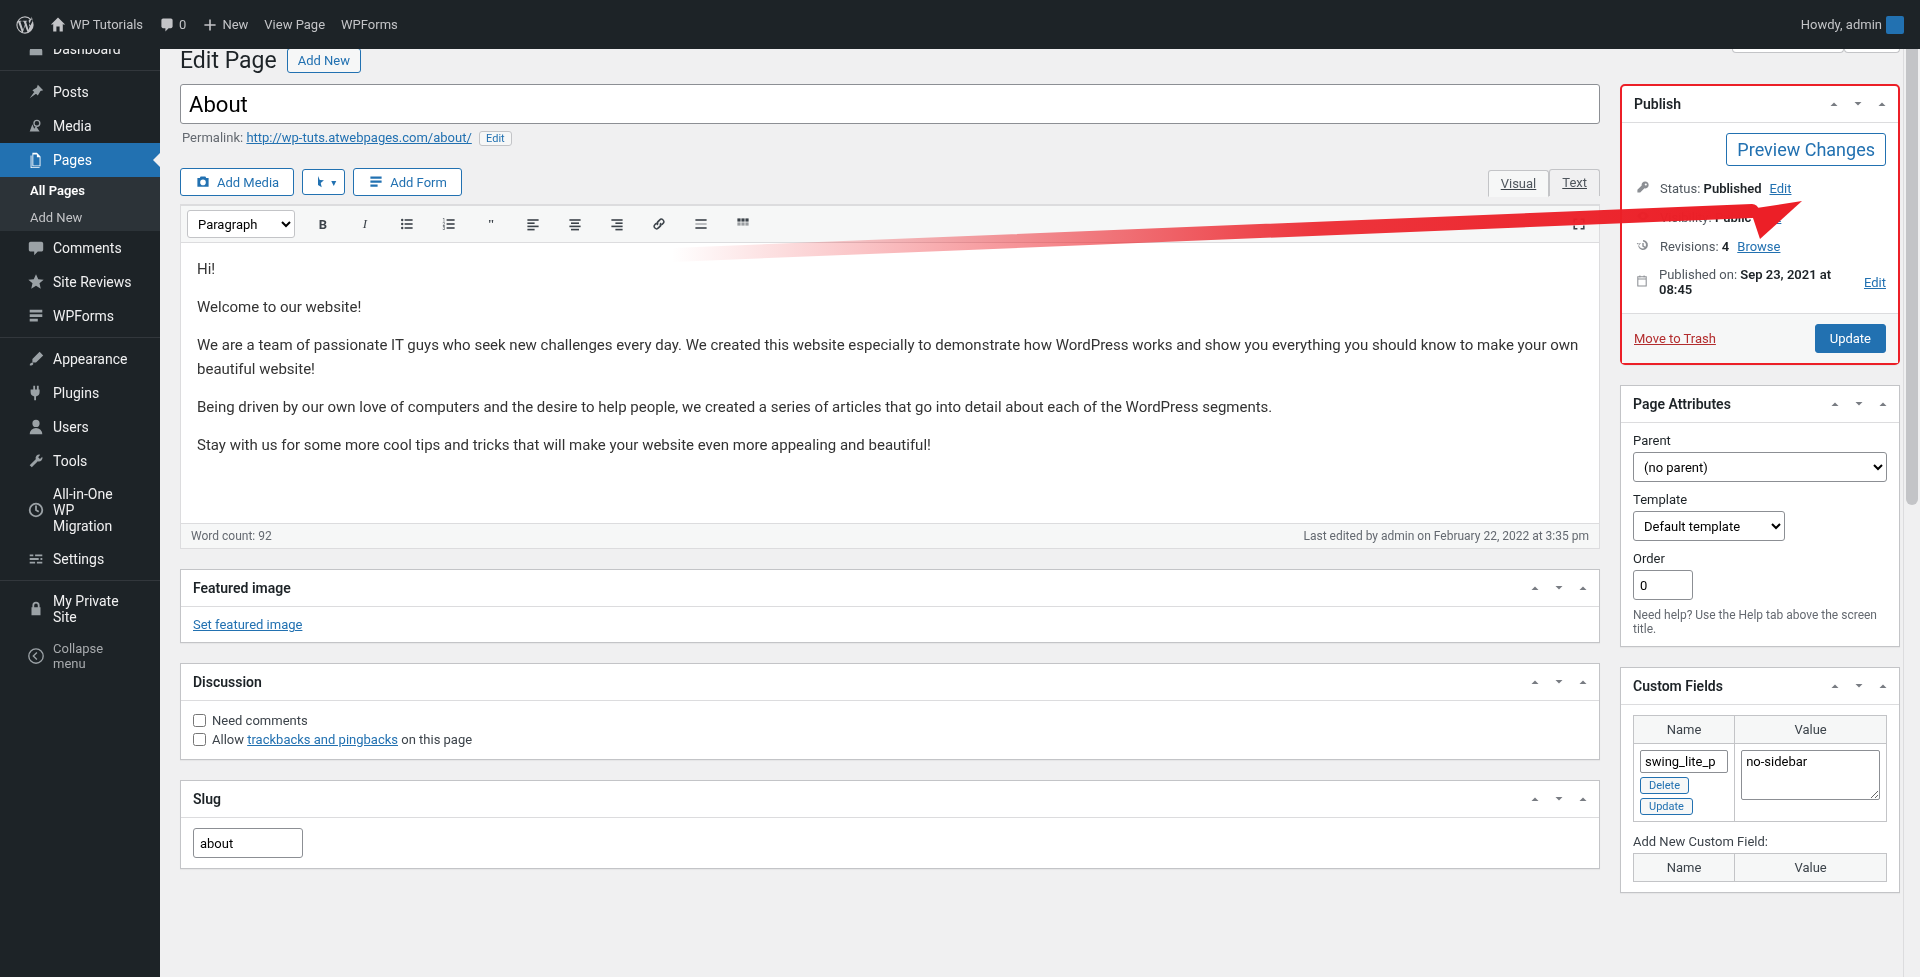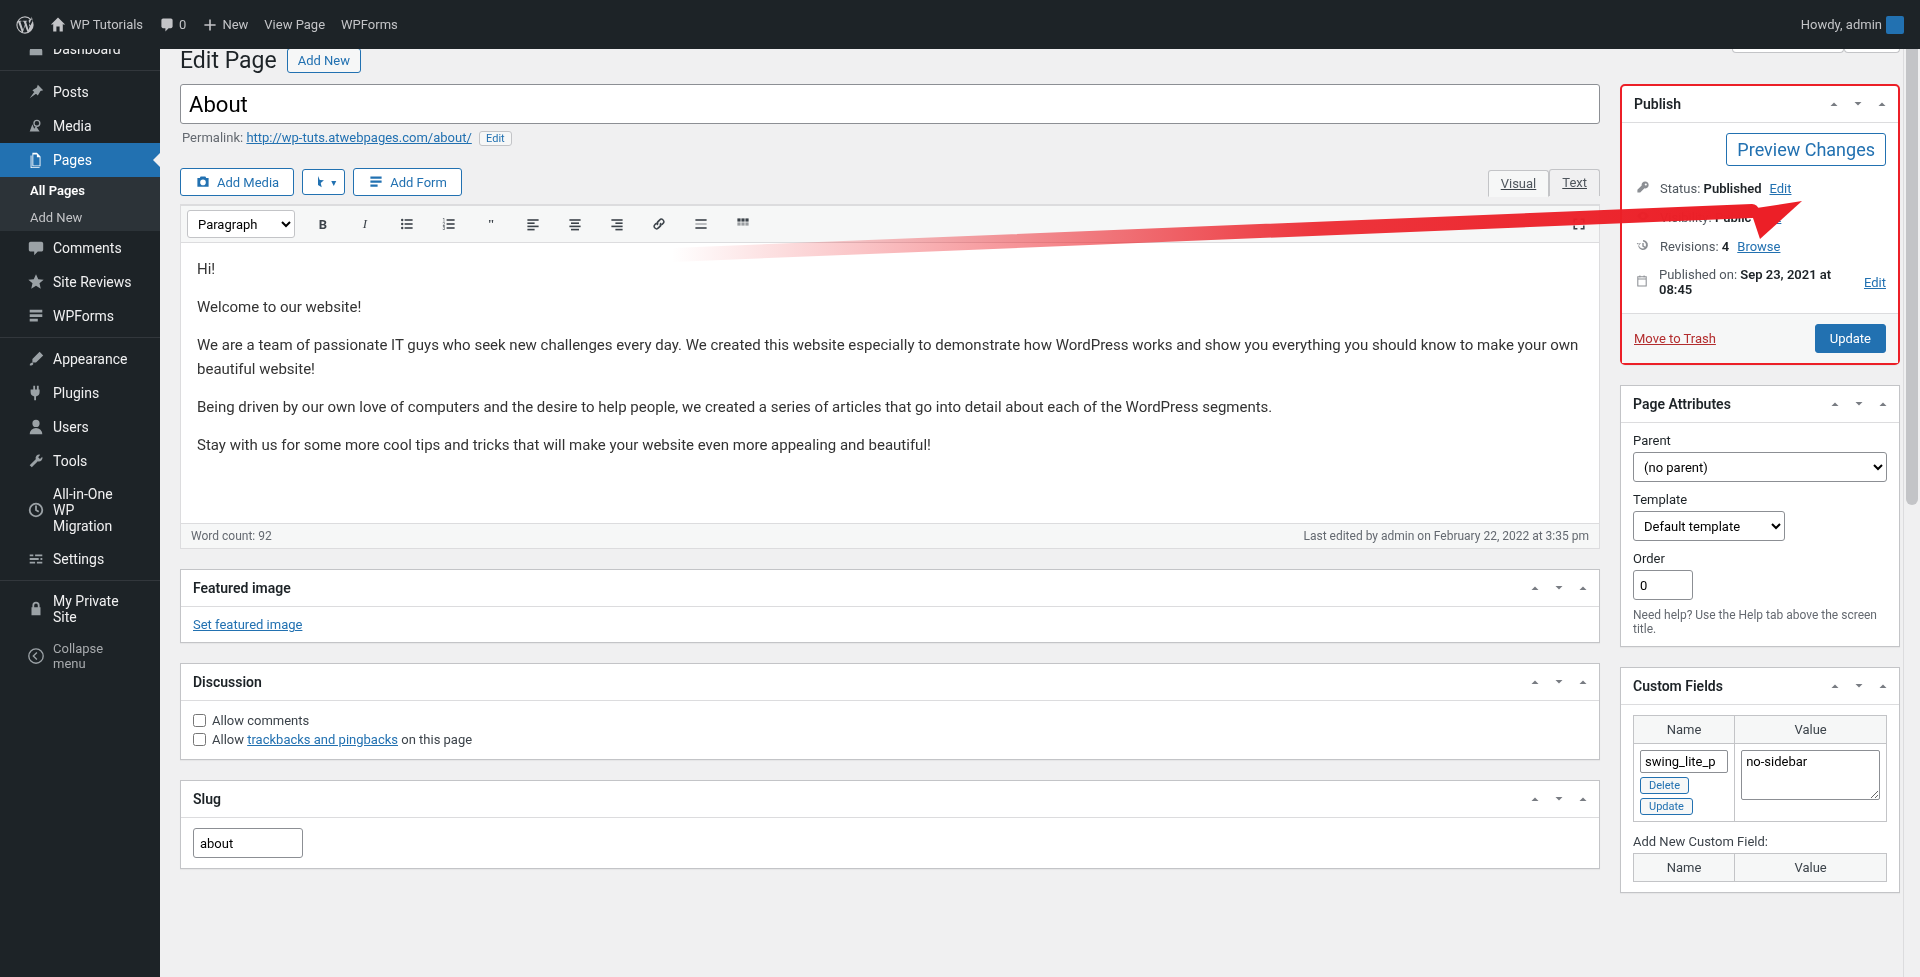--- a/index.html
+++ b/index.html
@@ -466,21 +466,21 @@
               <span class="handle-btn">
                   <svg width="14" height="14" viewBox="0 0 20 20" fill="currentColor">
                     <path d="M5 13l5-5 5 5z"></path>
                   </svg>
                 </span>
             </div>
           </div>
           <div class="postbox-inside">
             <div class="check-row">
               <input type="checkbox" style="">
-              <span>Allow comments</span>
+              <span>Need comments</span>
             </div>
             <div class="check-row">
               <input type="checkbox" style="">
               <span><span>Allow </span><a>trackbacks and pingbacks</a><span> on this page</span></span>
             </div>
           </div>
         </div>
 
         
         <div class="postbox">

